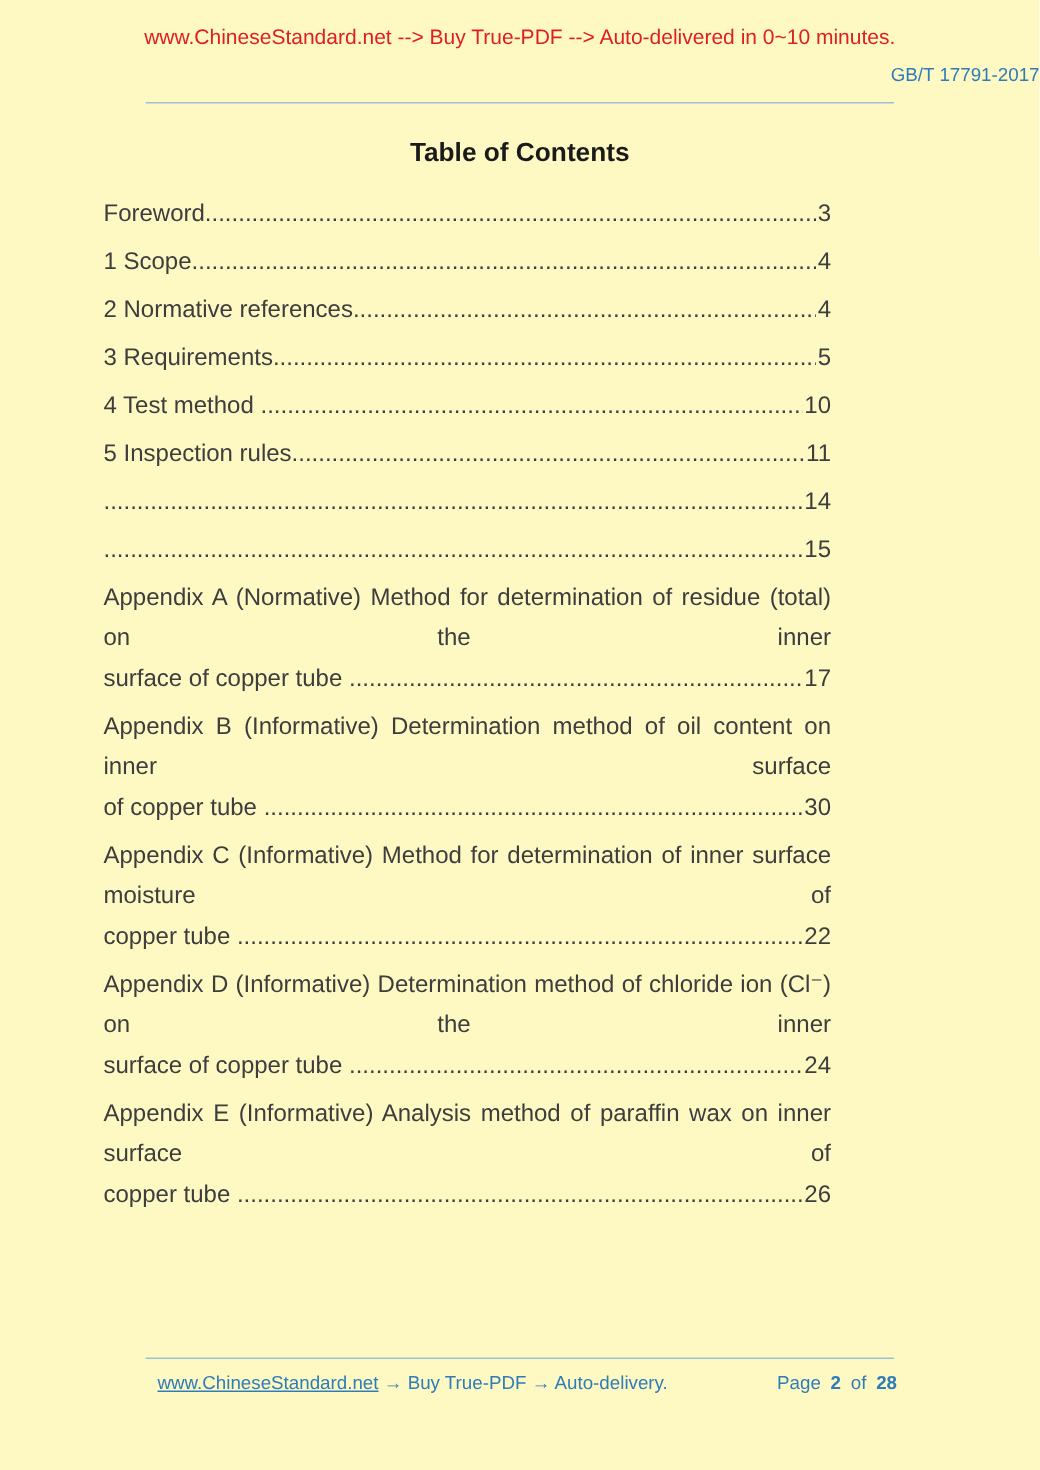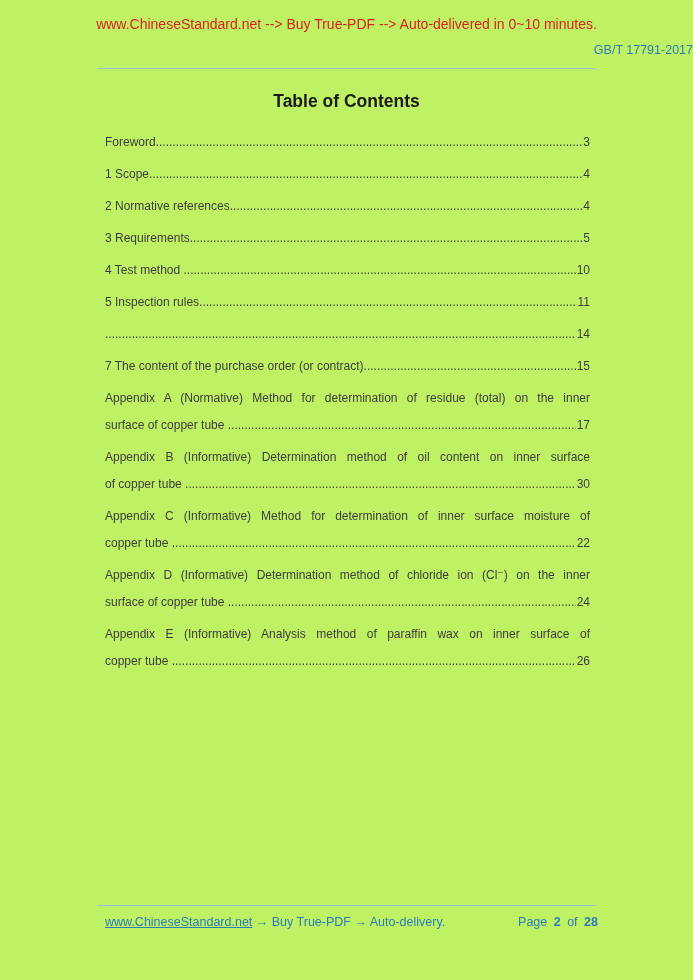--- a/index.html
+++ b/index.html
@@ -3,21 +3,21 @@
 <meta charset="utf-8">
 <style>
   * { margin: 0; padding: 0; box-sizing: border-box; }
   html, body { background: #ffffff; }
   body { font-family: "Liberation Sans", "DejaVu Sans", sans-serif; }
 
   .page {
     position: relative;
     width: 693px;
     height: 980px;
-    background: #bef264;
+    background: #fef9c3;
     overflow: hidden;
   }
 
   .banner {
     padding-top: 15px;
     text-align: center;
     color: #dd1f1f;
     font-size: 14px;
     line-height: 18px;
   }
@@ -40,24 +40,24 @@
   .doc-title {
     margin-top: 21px;
     text-align: center;
     color: #1a1a1a;
     font-size: 17.5px;
     font-weight: bold;
     line-height: 22px;
   }
 
   .toc {
-    margin: 17px auto 0 105px;
+    margin: 17px auto 0 69px;
     width: 485px;
     color: #3d3d3d;
-    font-size: 12px;
+    font-size: 16px;
   }
 
   .toc-entry { margin-bottom: 5px; }
 
   .toc-pre {
     line-height: 27px;
     text-align: justify;
     text-align-last: justify;
     white-space: normal;
   }
@@ -171,21 +171,20 @@
         </div>
       </div>
       <div class="toc-entry">
         <div class="toc-line">
           <span class="leader"></span>
           <span class="toc-page"> 14</span>
         </div>
       </div>
       <div class="toc-entry">
         <div class="toc-line">
-          <span class="toc-title">7 The content of the purchase order (or contract)</span>
           <span class="leader"></span>
           <span class="toc-page">15</span>
         </div>
       </div>
       <div class="toc-entry">
         <div class="toc-pre">Appendix A (Normative) Method for determination of residue (total) on the inner</div>
         <div class="toc-line">
           <span class="toc-title">surface of copper tube </span>
           <span class="leader"></span>
           <span class="toc-page">17</span>

